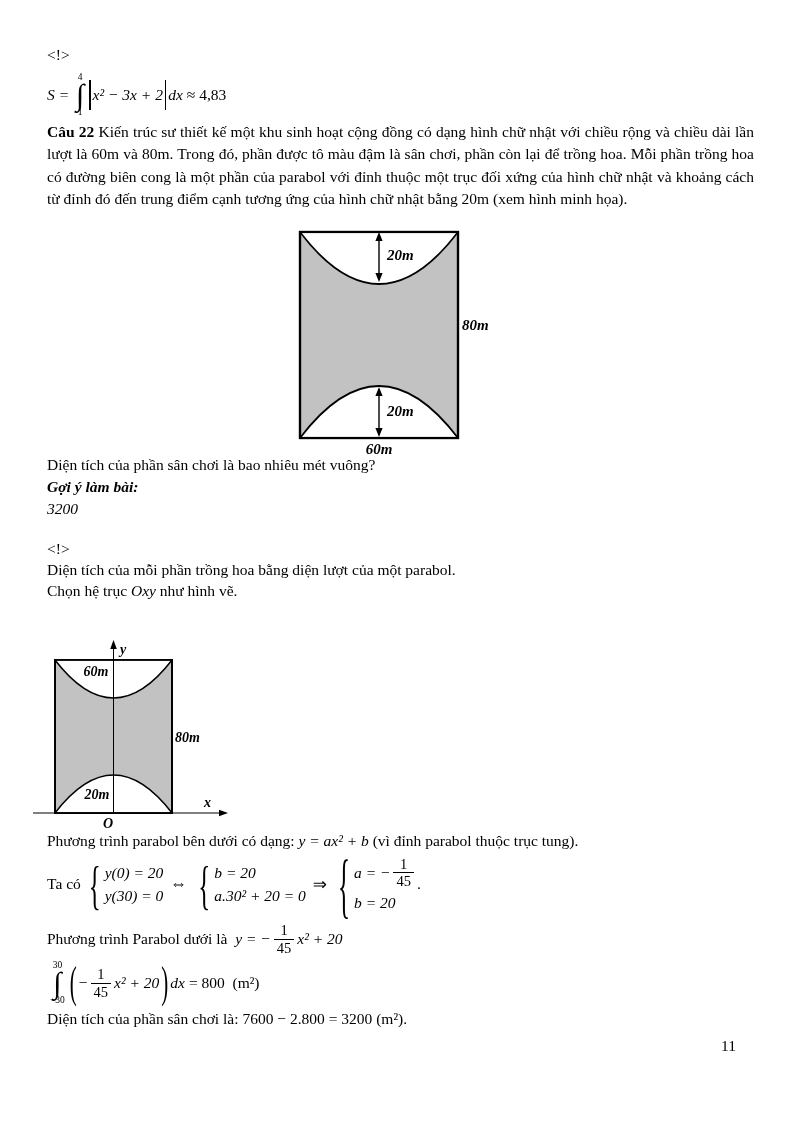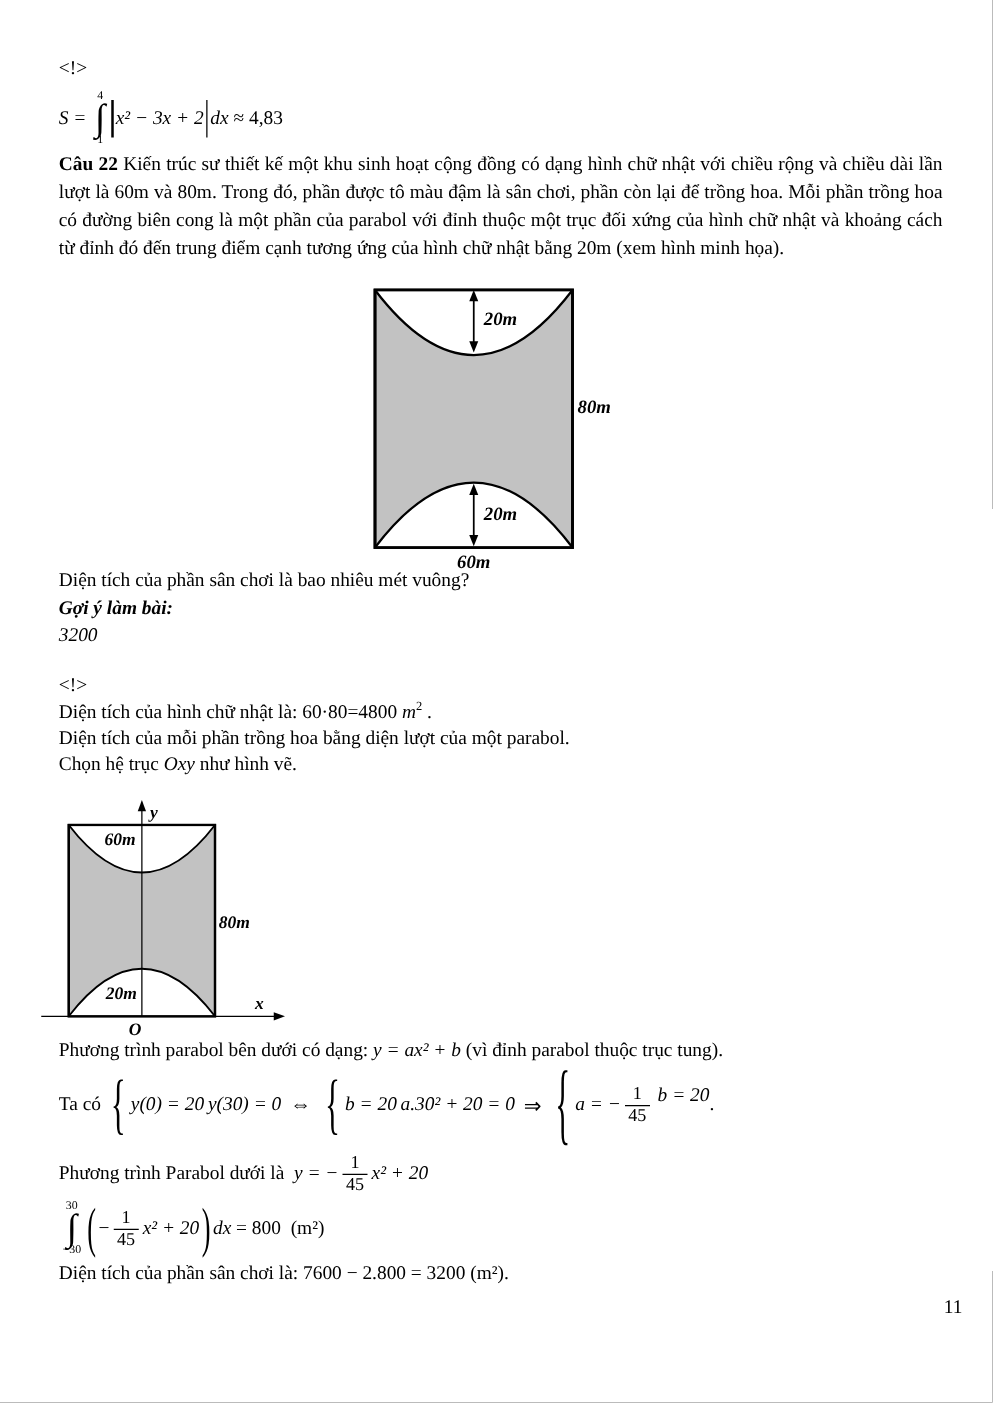--- a/index.html
+++ b/index.html
@@ -16,21 +16,21 @@
   .intwrap{display:inline-flex;flex-direction:column;align-items:center;line-height:1;margin:0 3px;}
   .intlim{font-size:9.5px;line-height:1;}
   .intglyph{font-size:30px;line-height:.8;padding:1px 0;}
   .abar{display:inline-block;width:1.4px;height:30px;background:#000;margin:0 2px;vertical-align:middle;}
   .frac{display:inline-flex;flex-direction:column;align-items:center;line-height:1.15;margin:0 3px;font-size:14.5px;}
   .fnum{padding:0 3px;}
   .fden{border-top:1.2px solid #000;padding:0 3px;}
   .brace{display:inline-block;font-size:25px;transform:scaleY(2.15);transform-origin:center;margin:0 4px;line-height:1;font-weight:400;}
   .brace.tall{transform:scaleY(2.9);}
   .bpar{display:inline-block;font-size:21px;transform:scaleY(2.1);transform-origin:center;margin:0 2px;line-height:1;}
-  .syscol{display:inline-flex;justify-content:center;gap:3px;line-height:1.25;}
+  .syscol{display:inline-flex;flex-direction:column;justify-content:center;gap:3px;line-height:1.25;}
   .arrow{font-size:17px;margin:0 7px;}
   sup.s2{font-size:10px;vertical-align:super;line-height:0;}
   .figlabel{font-family:"Liberation Serif",serif;font-weight:600;}
 </style>
 </head>
 <body>
 
 <div class="page">
 
   <div class="abs" style="left:47px;top:46px;">&lt;!&gt;</div>
@@ -77,21 +77,20 @@
 
   <div class="abs" style="left:47px;top:456px;">Diện tích của phần sân chơi là bao nhiêu mét vuông?</div>
 
   <div class="abs bolditalic" style="left:47px;top:478px;">Gợi ý làm bài:</div>
 
   <div class="abs" style="left:47px;top:500px;font-style:italic;">3200</div>
 
   <div class="abs" style="left:47px;top:540px;">&lt;!&gt;</div>
 
   <div class="abs" style="left:47px;top:559px;width:720px;">
-    <div class="line"><span>Diện tích của hình chữ nhật là: </span><span>60·80=4800 </span><span class="mi">m</span><sup class="s2">2</sup><span> .</span></div>
     <div class="line">Diện tích của mỗi phần trồng hoa bằng diện lượt của một parabol.</div>
     <div class="line"><span>Chọn hệ trục </span><span class="mi">Oxy</span><span> như hình vẽ.</span></div>
   </div>
 
   <svg class="abs" style="left:28px;top:638px;" width="208" height="198">
     <rect x="27" y="22" width="117" height="153" fill="#c2c2c2" stroke="#000" stroke-width="1.8"></rect>
     <path d="M27,22 Q85.5,98 144,22 Z" fill="#ffffff" stroke="none"></path>
     <path d="M27,175 Q85.5,99 144,175 Z" fill="#ffffff" stroke="none"></path>
     <path d="M27,22 Q85.5,98 144,22" fill="none" stroke="#000" stroke-width="1.5"></path>
     <path d="M27,175 Q85.5,99 144,175" fill="none" stroke="#000" stroke-width="1.5"></path>
@@ -152,15 +151,15 @@
     <span class="frac"><span class="fnum">1</span><span class="fden">45</span></span>
     <span class="mi">x² + 20</span>
     <span class="bpar">)</span>
     <span class="mi">dx</span>
     <span> = 800  </span>
     <span>(m²)</span>
   </div>
 
   <div class="abs line" style="left:47px;top:1008px;"><span>Diện tích của phần sân chơi là: </span><span>7600 − 2.800 = 3200 </span><span>(m²)</span><span>.</span></div>
 
-  <div class="abs" style="left:755px;top:1037px;text-align:right;">11</div>
+  <div class="abs" style="left:721px;top:1037px;text-align:right;">11</div>
 
 </div>
 
 </body></html>

